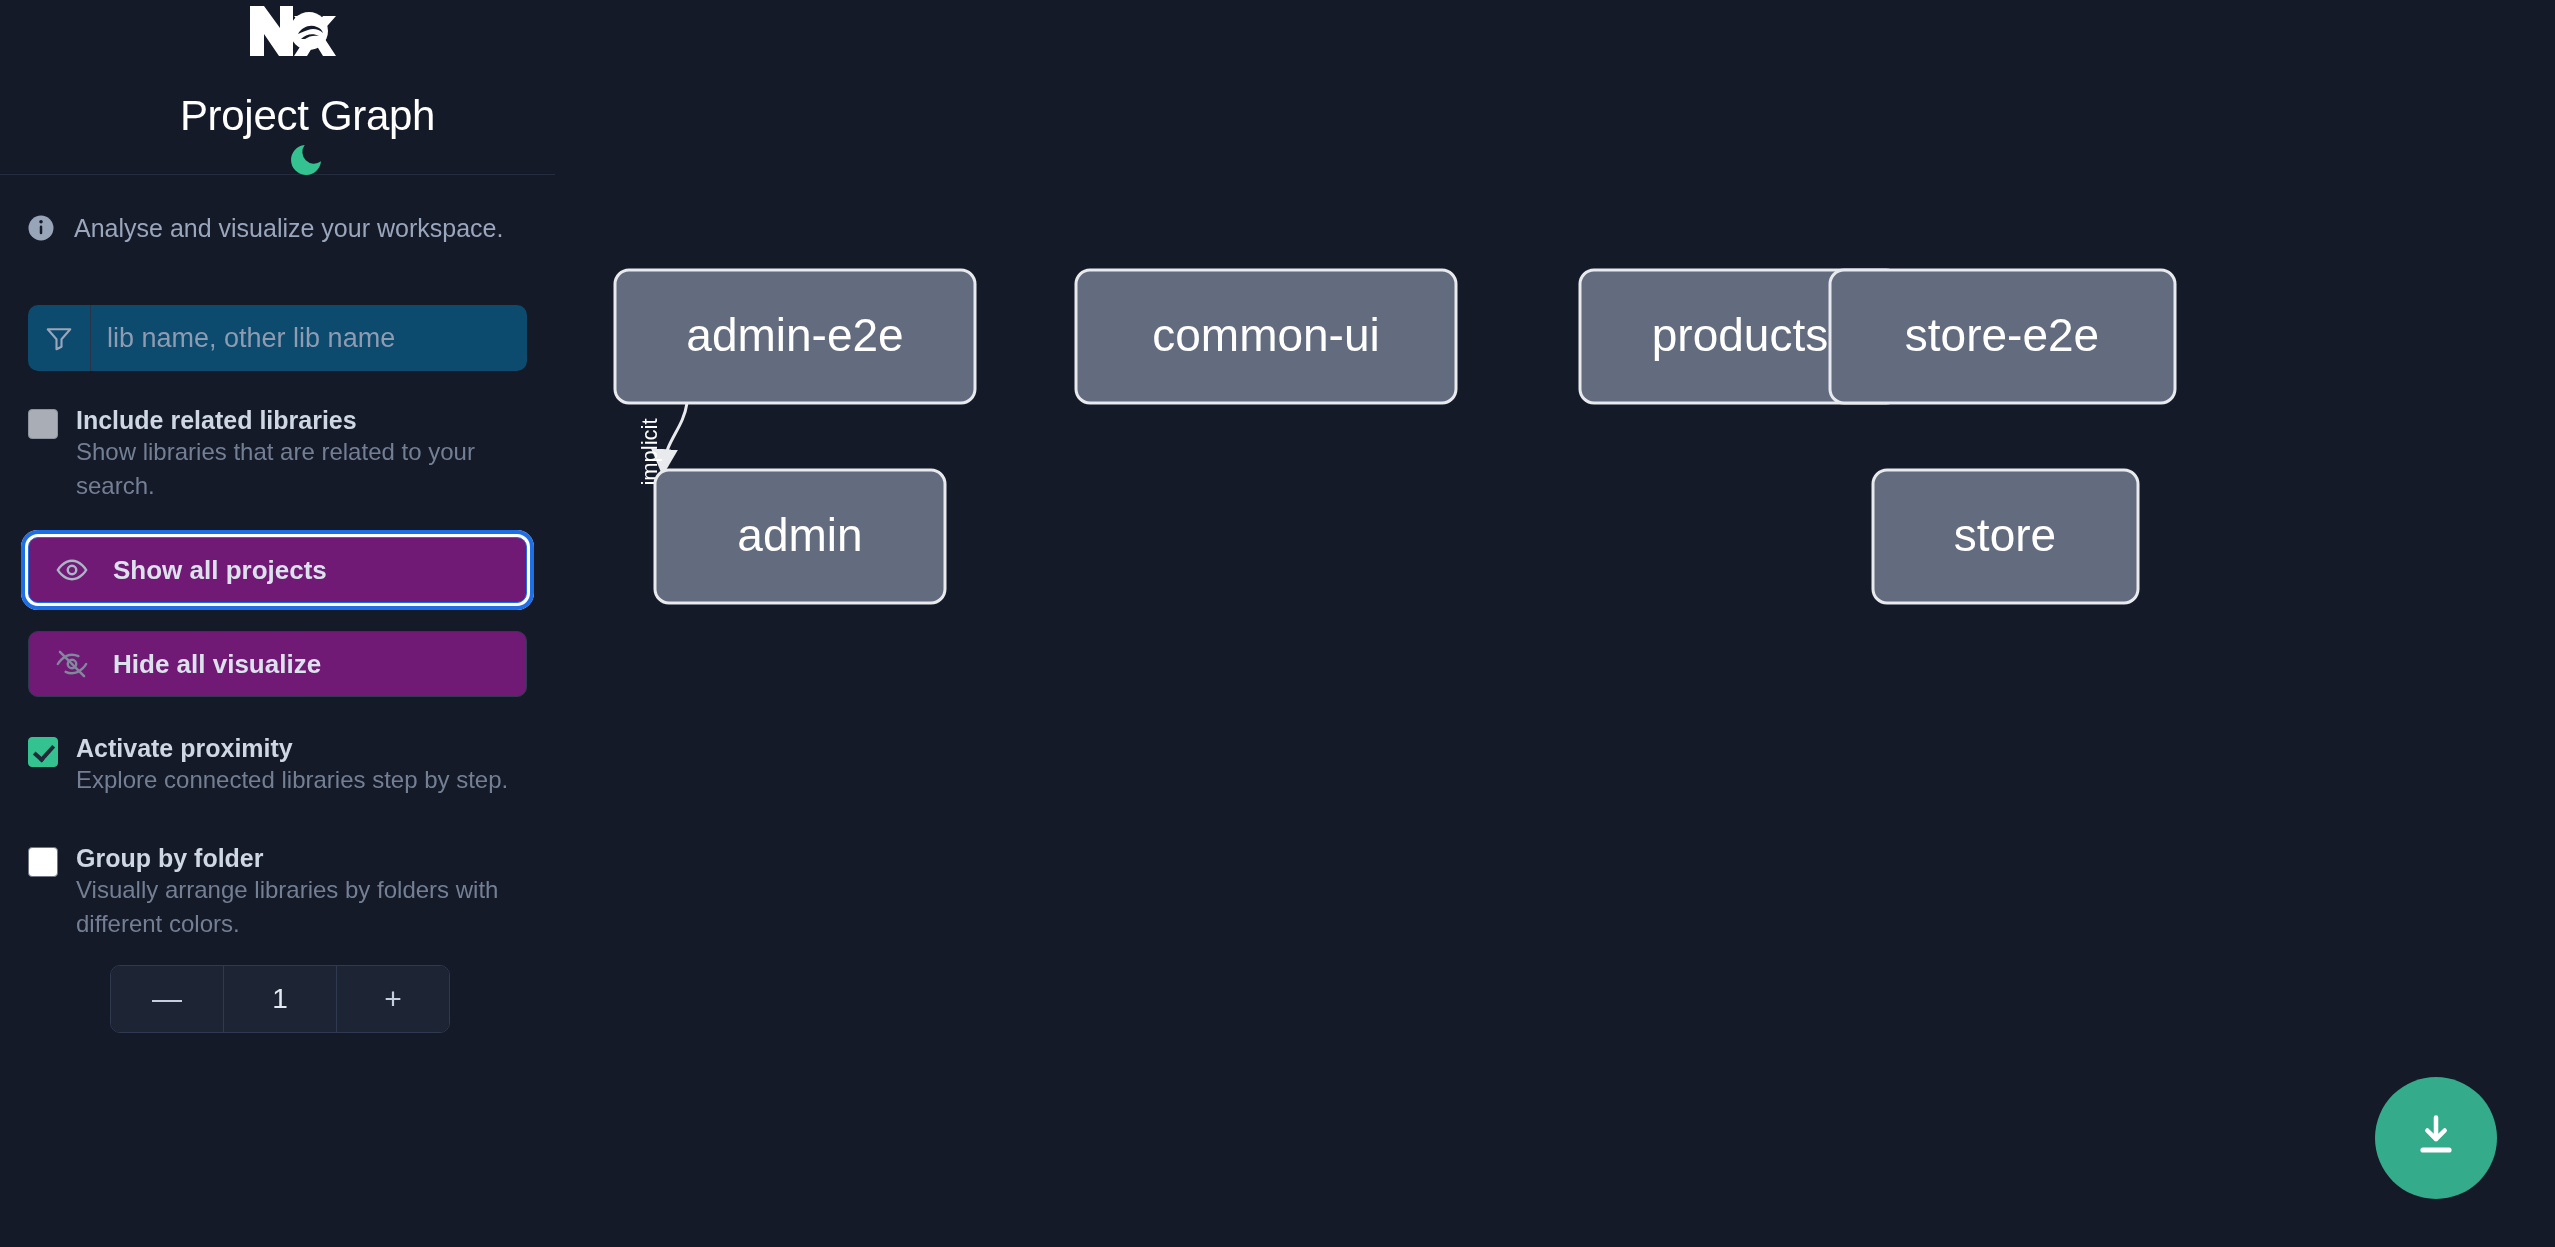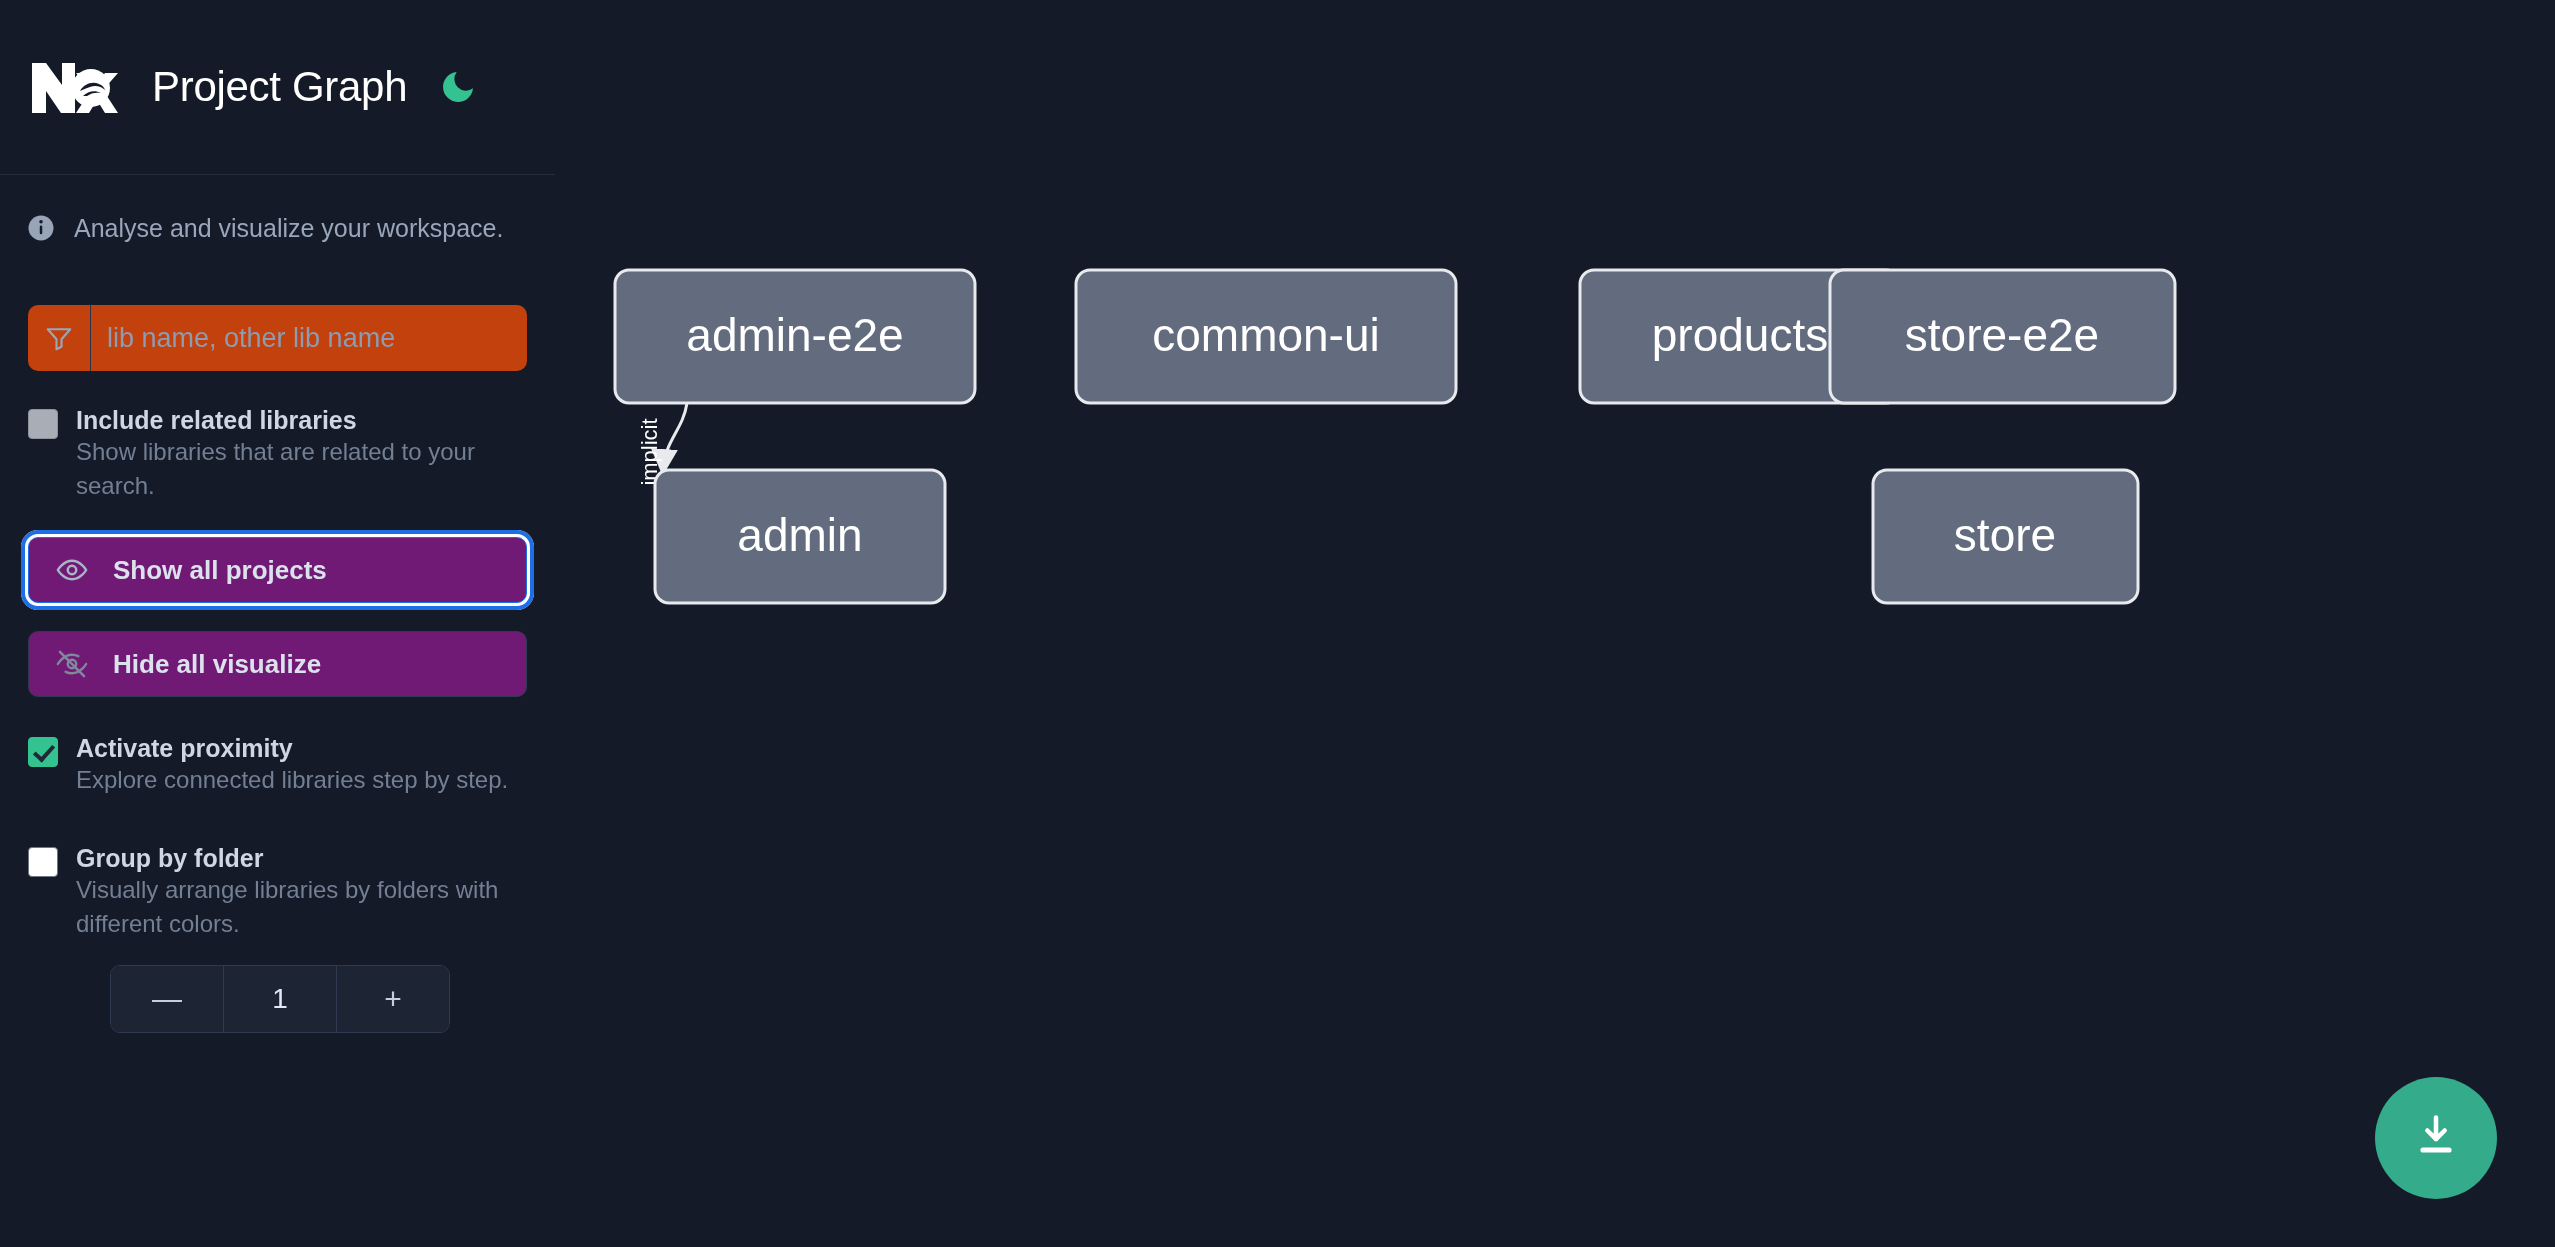--- a/index.html
+++ b/index.html
@@ -31,20 +31,21 @@
     flex: 0 0 555px;
     box-sizing: border-box;
   }
   .sidebar-header {
     height: 175px;
     display: flex;
     align-items: center;
     padding-left: 28px;
     box-sizing: border-box;
     border-bottom: 1px solid #252c3e;
+    flex-direction: column;
   }
   .nx-logo {
     width: 92px;
     height: 60px;
     flex: 0 0 92px;
     display: block;
   }
   .app-title {
     color: #ffffff;
     font-size: 42px;
@@ -78,21 +79,21 @@
     color: #9aa6bb;
     font-size: 25px;
     margin-left: 18px;
     white-space: nowrap;
   }
 
   .filter-wrap {
     margin: 62px 28px 0 28px;
     height: 66px;
     border-radius: 10px;
-    background: #c2410c;
+    background: #0c4a6e;
     display: flex;
     align-items: stretch;
     overflow: hidden;
   }
   .filter-icon-box {
     width: 62px;
     flex: 0 0 62px;
     display: flex;
     align-items: center;
     justify-content: center;

